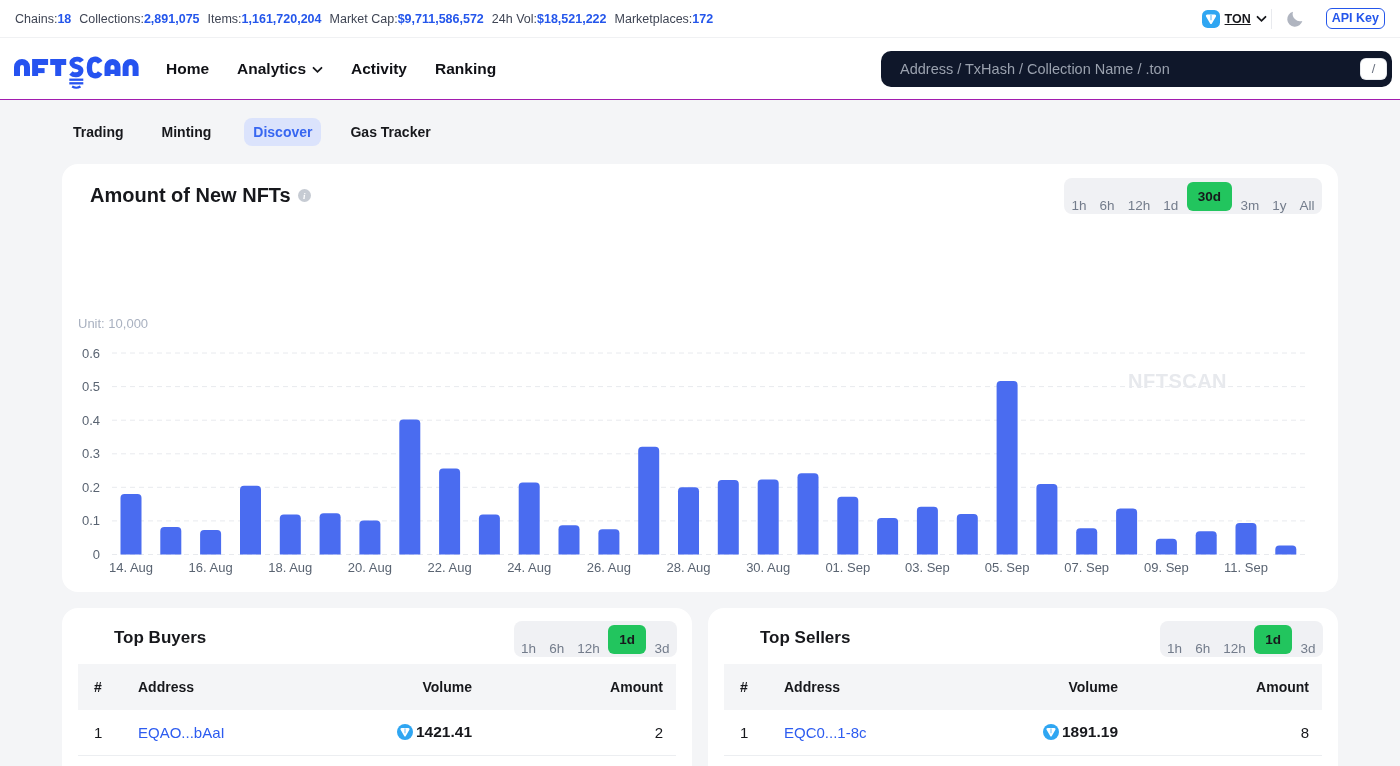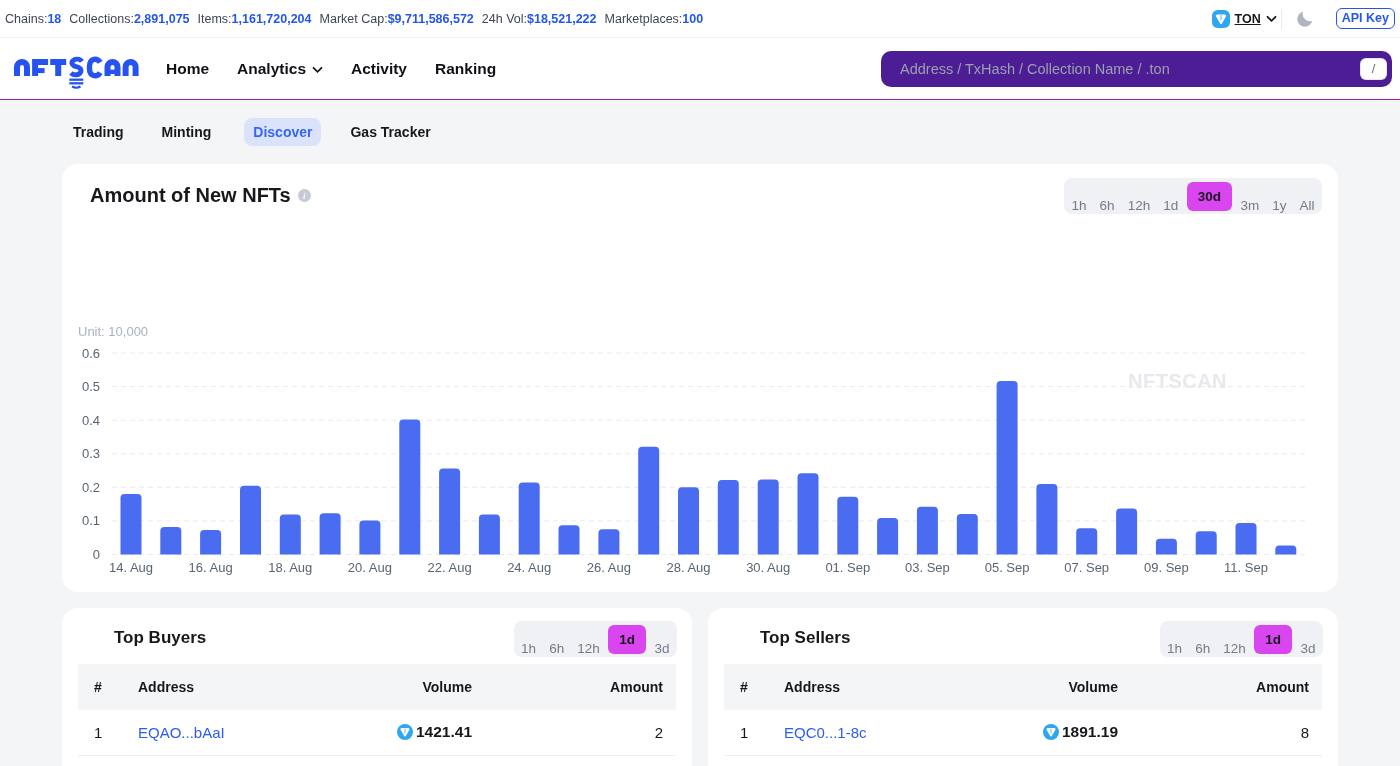--- a/index.html
+++ b/index.html
@@ -1,42 +1,42 @@
 <!DOCTYPE html>
 <html><head>
 <meta charset="utf-8">
 <style>
 * { margin:0; padding:0; box-sizing:border-box; }
 html,body { width:1400px; height:766px; overflow:hidden; }
 body { font-family:"Liberation Sans", sans-serif; background:#f4f5f7; color:#17181c; }
-.topbar { height:38px; background:#fff; display:flex; align-items:center; padding:0 5px; font-size:12.5px; border-bottom:1px solid #f0f1f3; }
+.topbar { height:38px; background:#fff; display:flex; align-items:center; padding:0 15px; font-size:12.5px; border-bottom:1px solid #f0f1f3; }
 .stat { margin-right:8px; color:#3f4554; white-space:nowrap; }
 .stat b { color:#2456eb; font-weight:700; }
 .topbar .right { margin-left:auto; display:flex; align-items:center; }
 .tonsel { display:flex; align-items:center; gap:5px; font-weight:700; font-size:12.5px;text-decoration:underline; }
 .vdiv { width:1px; height:20px; background:#e8eaee; margin:0 13px 0 4px; }
 .apikey { margin-left:21px; border:1.5px solid #2456eb; color:#2456eb; font-weight:700; font-size:12.5px; border-radius:6px; padding:2px 5px; line-height:15px; }
 .nav { position:relative; height:62px; background:#fff; display:flex; align-items:center; padding:0 8px 0 14px; border-bottom:1px solid #a21caf; }
 .navlinks { display:flex; align-items:center; margin-left:26px; gap:28px; font-size:15.5px; font-weight:700; color:#101116; }
 .navlinks .chev { margin-left:6px; }
-.search { margin-left:auto; width:511px; height:36px; background:#4c1d95; border-radius:10px; display:flex; align-items:center; padding:0 6px 0 19px; color:#9aa1ae; font-size:14.5px; }
+.search { margin-left:auto; width:511px; height:36px; background:#0f172a; border-radius:10px; display:flex; align-items:center; padding:0 6px 0 19px; color:#9aa1ae; font-size:14.5px; }
 .slash { margin-left:auto; width:25px; height:20px; background:#fff; border-radius:5px; box-shadow:0 0 0 1px #e7e9ed; color:#6b7280; font-size:13px; display:flex; align-items:center; justify-content:center; }
 .tabs { display:flex; align-items:center; padding:0 73px; height:64px; gap:38px; font-size:14px; font-weight:700; }
 .tabs .pill { background:#dbe3fc; color:#3766f1; border-radius:8px; padding:6px 9px; margin:0 -9px 0 -5px; }
 .card { background:#fff; border-radius:16px; }
 .maincard { position:relative; margin:0 62px; width:1276px; height:428px; }
 .cardhead { position:absolute; left:16px; top:20px; display:flex; align-items:center; }
 .cardhead h2 { font-size:20px; font-weight:700; color:#17181c;margin-left:12px; }
 .info { width:13px; height:13px; border-radius:50%; background:#c6cbd3; color:#fff; font-size:9px; font-weight:700; display:inline-flex; align-items:center; justify-content:center; margin-left:7px; font-family:"Liberation Serif",serif; font-style:italic; }
 .rangesel { position:absolute; display:flex; align-items:center; background:#f0f1f4; border-radius:8px; height:36px; padding:0 1px; color:#737c8b; font-size:13.5px; }
 .rangesel span { padding:0 6.5px;margin-top:18px; }
-.rangesel .act { background:#d946ef; border-radius:6px; color:#17181c; font-weight:700; padding:7px 11px; margin:0 2px; }
+.rangesel .act { background:#22c55e; border-radius:6px; color:#17181c; font-weight:700; padding:7px 11px; margin:0 2px; }
 .mainsel { right:16px; top:14px; }
 .bignum { position:absolute; left:16px; top:72px; font-size:43.5px; font-weight:700; letter-spacing:-2px; color:#17181c; }
-.unit { position:absolute; left:16px; top:160px; font-size:13px; color:#a9b1c0; }
+.unit { position:absolute; left:16px; top:152px; font-size:13px; color:#a9b1c0; }
 .chartwrap { position:absolute; left:0; top:180px; }
 .wm { position:absolute; left:1066px; top:206px; font-size:20px; font-weight:800; color:#e7e9ed; letter-spacing:0.5px; }
 .bottomrow { display:flex; margin:16px 62px 0; gap:16px; }
 .bcard { position:relative; width:630px; height:200px; background:#fff; border-radius:16px; }
 .bcard h2 { position:absolute; left:16px; top:20px; font-size:17px; font-weight:700;margin-left:36px; }
 .bsel { right:15px; top:13px; }
 .tbl { position:absolute; left:16px; top:56px; width:598px; }
 .thead { display:flex; align-items:center; height:46px; background:#f4f5f7; font-size:14px; font-weight:700; }
 .trow { display:flex; align-items:center; height:46px; font-size:15px; border-bottom:1px solid #eceef1; }
 .c1 { width:60px; padding-left:16px; }
@@ -48,21 +48,21 @@
 svg.ic { display:block; }
 </style>
 </head>
 <body>
 <div class="topbar">
   <span class="stat">Chains:<b>18</b></span>
   <span class="stat">Collections:<b>2,891,075</b></span>
   <span class="stat">Items:<b>1,161,720,204</b></span>
   <span class="stat">Market Cap:<b>$9,711,586,572</b></span>
   <span class="stat">24h Vol:<b>$18,521,222</b></span>
-  <span class="stat">Marketplaces:<b>100</b></span>
+  <span class="stat">Marketplaces:<b>172</b></span>
   <div class="right">
     <span class="tonsel">
       <svg class="ic" width="18" height="18" viewBox="0 0 24 24">
           <rect x="0" y="0" width="24" height="24" rx="7.5" fill="#2fa6f2"></rect>
           <path d="M7 5.9h10c1.4 0 2.3 1.5 1.6 2.7l-5.6 9.6c-.45.78-1.55.78-2 0L5.4 8.6C4.7 7.4 5.6 5.9 7 5.9z" fill="#fff"></path>
           <path d="M11.45 6.8h1.1v7h-1.1z" fill="#2fa6f2"></path>
         </svg>
       TON
       <svg class="ic" width="11" height="8" viewBox="0 0 11 8">
           <path d="M1.5 1.8 5.5 5.8 9.5 1.8" stroke="#17181c" stroke-width="1.8" fill="none" stroke-linecap="round"></path>

